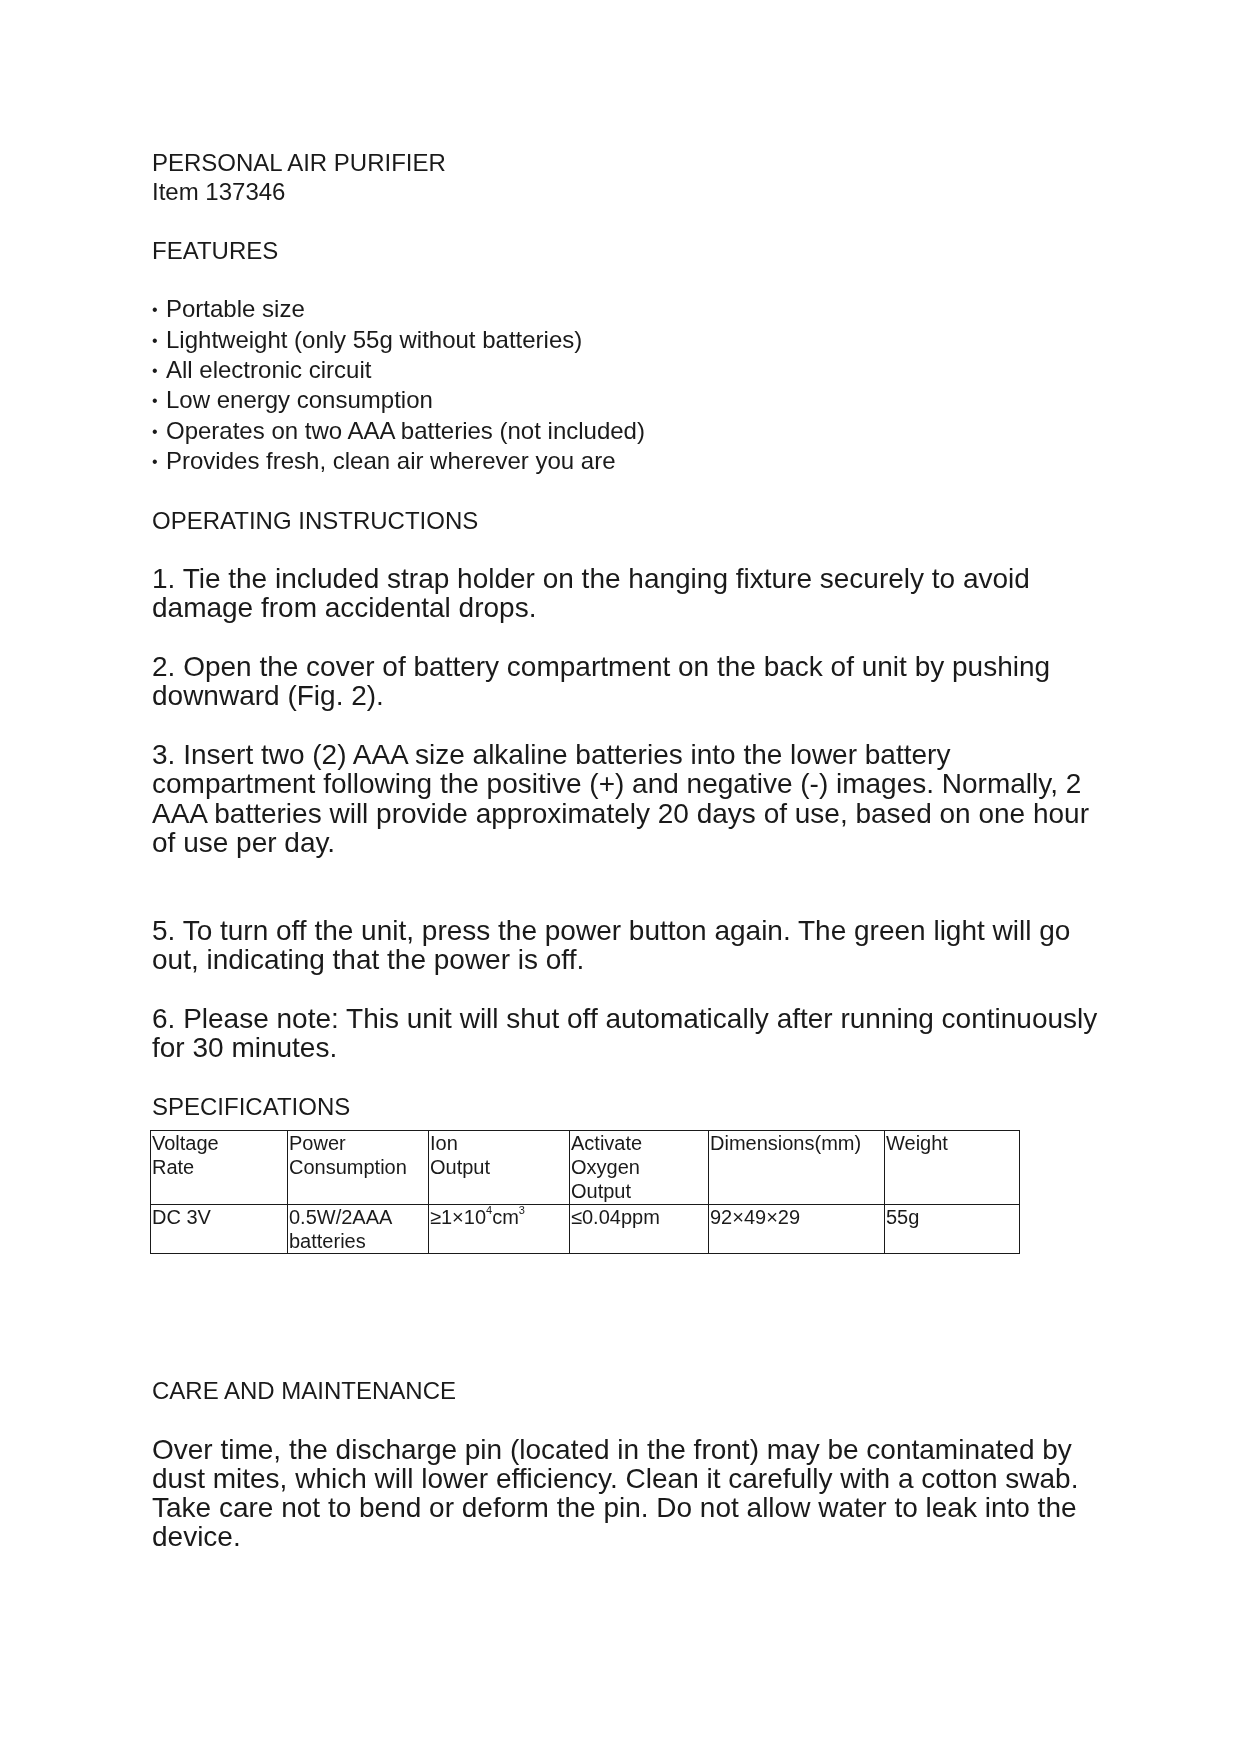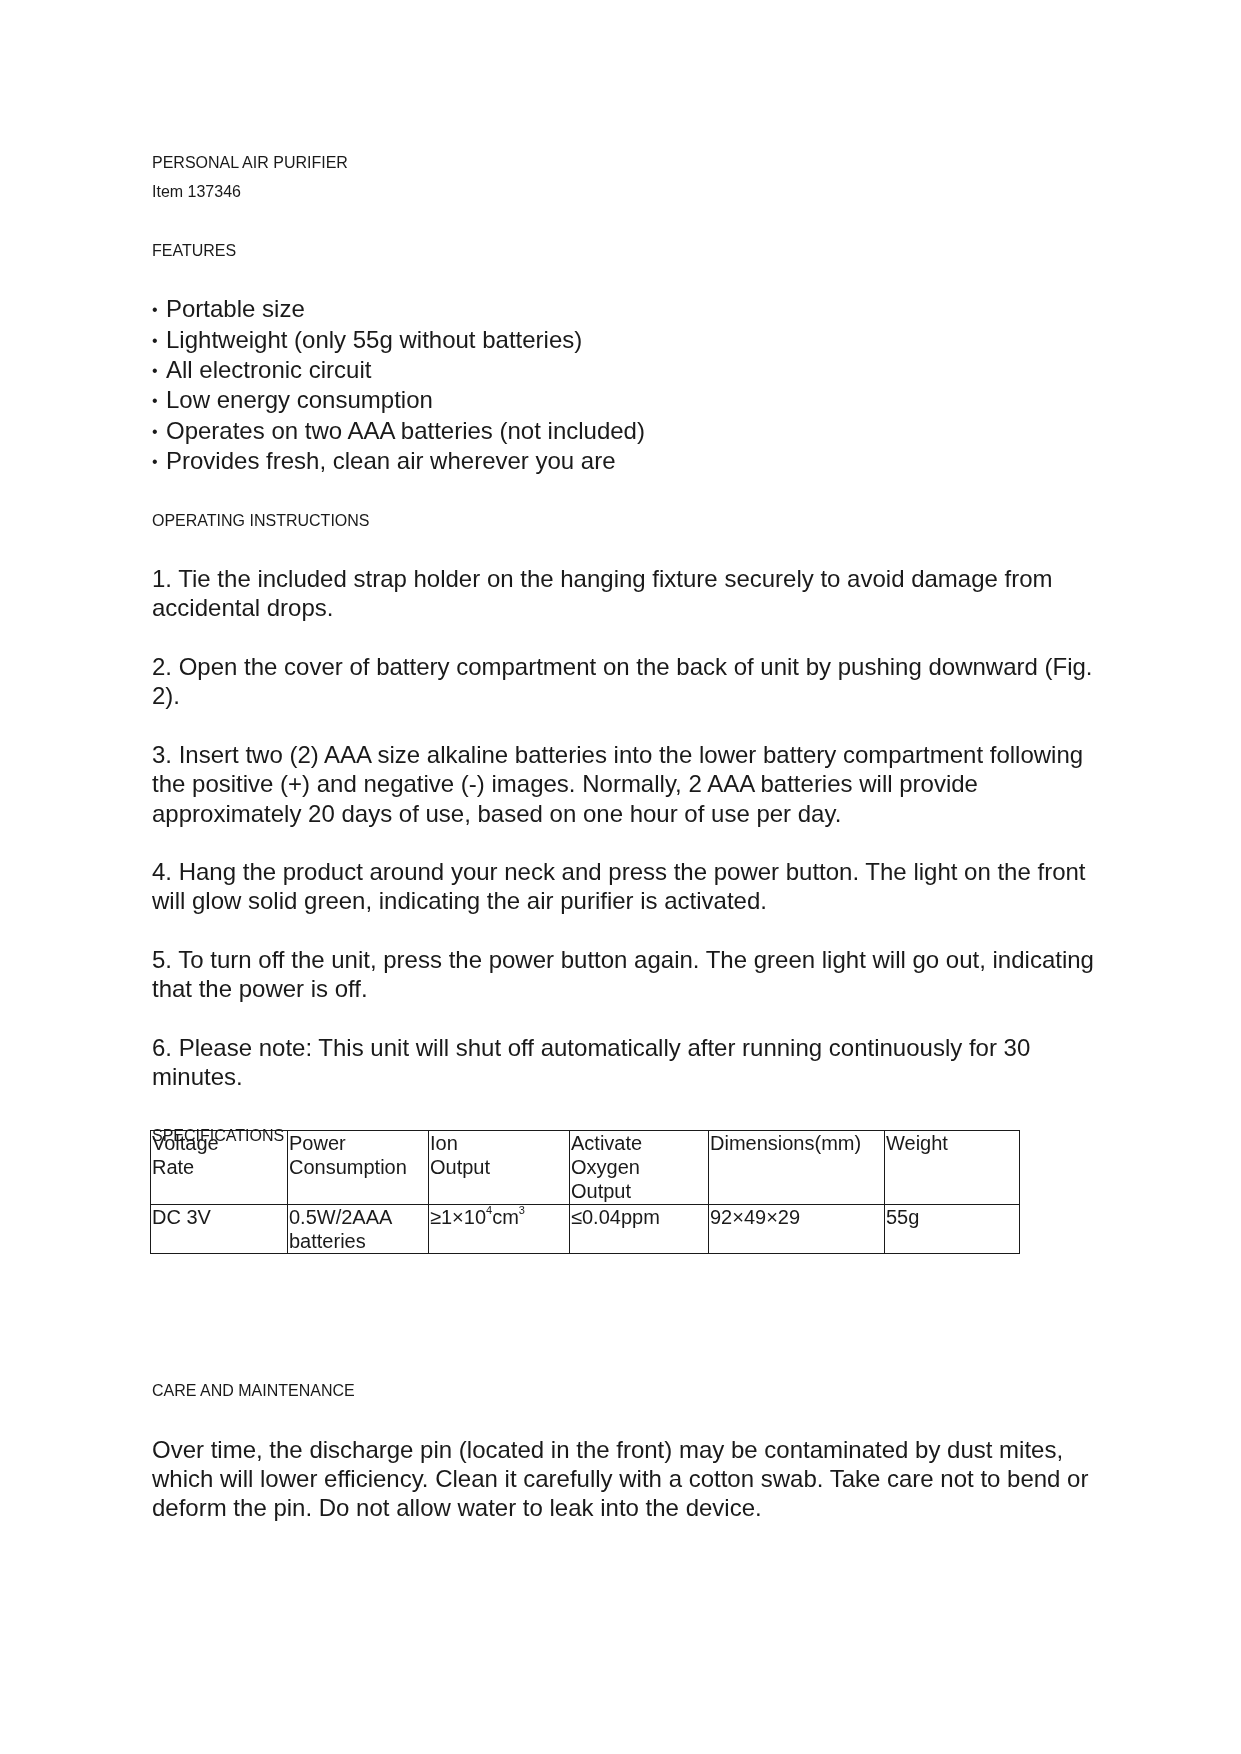--- a/index.html
+++ b/index.html
@@ -1,21 +1,21 @@
 <!DOCTYPE html>
 <html><head>
 <meta charset="utf-8">
 <style>
   html, body { margin: 0; padding: 0; background: #ffffff; }
   body { width: 1241px; height: 1754px; position: relative; overflow: hidden;
          font-family: "Liberation Sans", sans-serif; color: #1a1a1a; }
   .page { position: absolute; left: 152px; top: 148px; width: 960px; }
-  .line { font-size: 16px; line-height: 29.3px; margin: 0; white-space: nowrap; }
+  .line { font-size: 24px; line-height: 29.3px; margin: 0; white-space: nowrap; }
   .gap { height: 29.3px; }
-  p.para { font-size: 24px; line-height: 29.3px; margin: 0; white-space: normal; width: 960px; }
+  p.para { font-size: 28px; line-height: 29.3px; margin: 0; white-space: normal; width: 960px; }
   ul.features { list-style: none; margin: 0; padding: 0; }
   ul.features li { font-size: 24px; line-height: 29.3px; white-space: nowrap; }
   .bullet { display: inline-block; width: 14px; font-size: 16px; vertical-align: 2px; }
   ol.steps { list-style: none; margin: 0; padding: 0; }
   ol.steps li { margin: 0; }
   table.specs { position: absolute; left: 150px; top: 1130px; border-collapse: collapse;
                 font-size: 20px; line-height: 24px; }
   table.specs td { border: 1.6px solid #1a1a1a; vertical-align: top; padding: 0 0 0 1px; }
   table.specs tr.head td { height: 73px; }
   table.specs tr.row td { height: 48px; }
@@ -53,21 +53,20 @@
       </li>
     <li>
         <p class="para">2. Open the cover of battery compartment on the back of unit by pushing downward (Fig. 2).</p>
         <div class="gap"></div>
       </li>
     <li>
         <p class="para">3. Insert two (2) AAA size alkaline batteries into the lower battery compartment following the positive (+) and negative (-) images. Normally, 2 AAA batteries will provide approximately 20 days of use, based on one hour of use per day.</p>
         <div class="gap"></div>
       </li>
     <li>
-        <p class="para">4. Hang the product around your neck and press the power button. The light on the front will glow solid green, indicating the air purifier is activated.</p>
         <div class="gap"></div>
       </li>
     <li>
         <p class="para">5. To turn off the unit, press the power button again. The green light will go out, indicating that the power is off.</p>
         <div class="gap"></div>
       </li>
     <li>
         <p class="para">6. Please note: This unit will shut off automatically after running continuously for 30 minutes.</p>
         <div class="gap"></div>
       </li>

